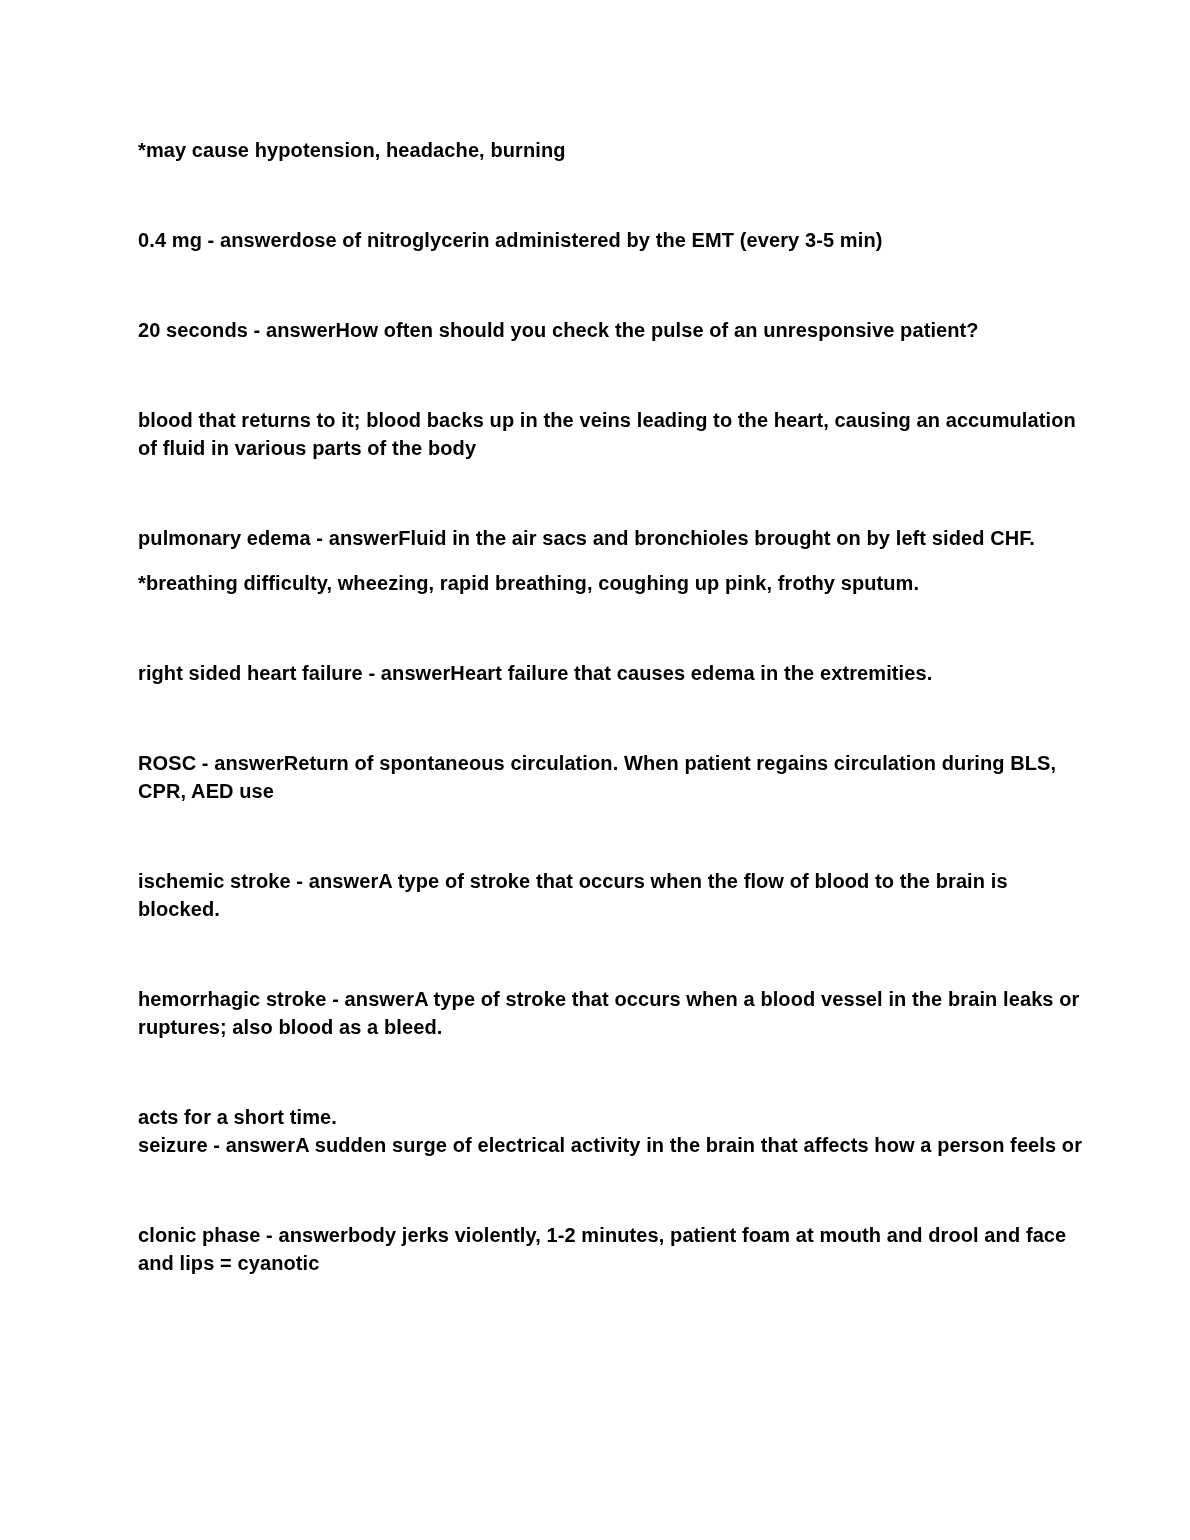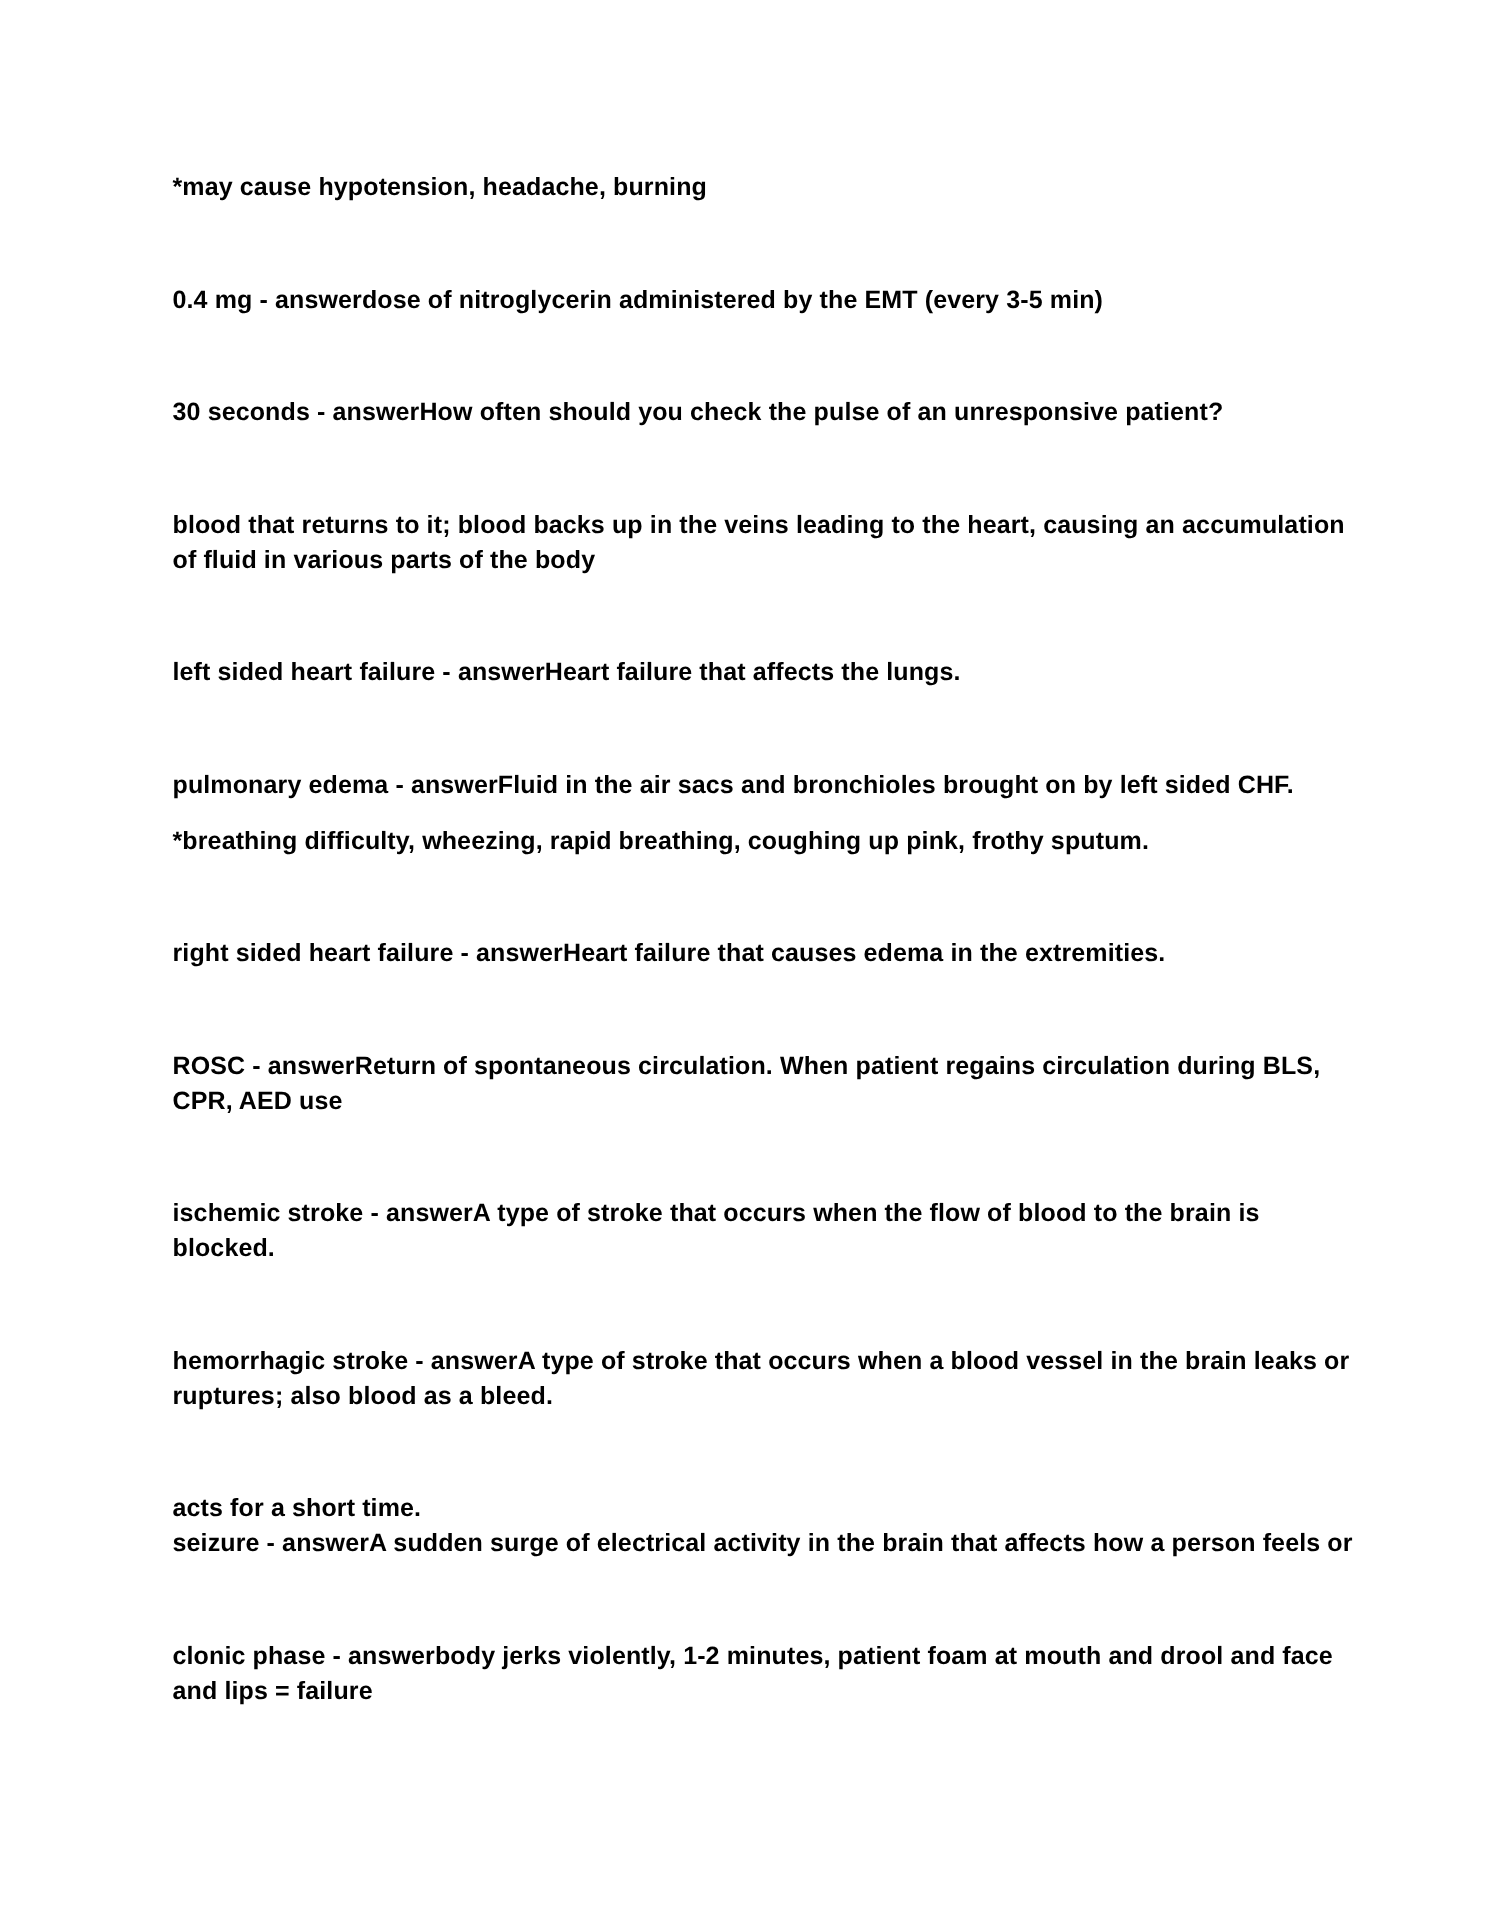--- a/index.html
+++ b/index.html
@@ -44,31 +44,28 @@
 
     <div class="para">
       <div class="line">*may cause hypotension, headache, burning</div>
     </div>
 
     <div class="para">
       <div class="line">0.4 mg - answerdose of nitroglycerin administered by the EMT (every 3-5 min)</div>
     </div>
 
     <div class="para">
-      <div class="line">30 seconds - answerHow often should you check the pulse of an unresponsive patient?</div>
+      <div class="line">20 seconds - answerHow often should you check the pulse of an unresponsive patient?</div>
     </div>
 
     <div class="para">
       <div class="line">blood that returns to it; blood backs up in the veins leading to the heart, causing an accumulation</div>
       <div class="line">of fluid in various parts of the body</div>
     </div>
 
-    <div class="para">
-      <div class="line">left sided heart failure - answerHeart failure that affects the lungs.</div>
-    </div>
 
     <div class="para gap-small">
       <div class="line">pulmonary edema - answerFluid in the air sacs and bronchioles brought on by left sided CHF.</div>
     </div>
 
     <div class="para">
       <div class="line">*breathing difficulty, wheezing, rapid breathing, coughing up pink, frothy sputum.</div>
     </div>
 
     <div class="para">
@@ -90,17 +87,17 @@
       <div class="line">ruptures; also blood as a bleed.</div>
     </div>
 
     <div class="para">
       <div class="line">acts for a short time.</div>
       <div class="line">seizure - answerA sudden surge of electrical activity in the brain that affects how a person feels or</div>
     </div>
 
     <div class="para">
       <div class="line">clonic phase - answerbody jerks violently, 1-2 minutes, patient foam at mouth and drool and face</div>
-      <div class="line">and lips = failure</div>
+      <div class="line">and lips = cyanotic</div>
     </div>
 
   </div>
 </div>
 
 </body></html>

